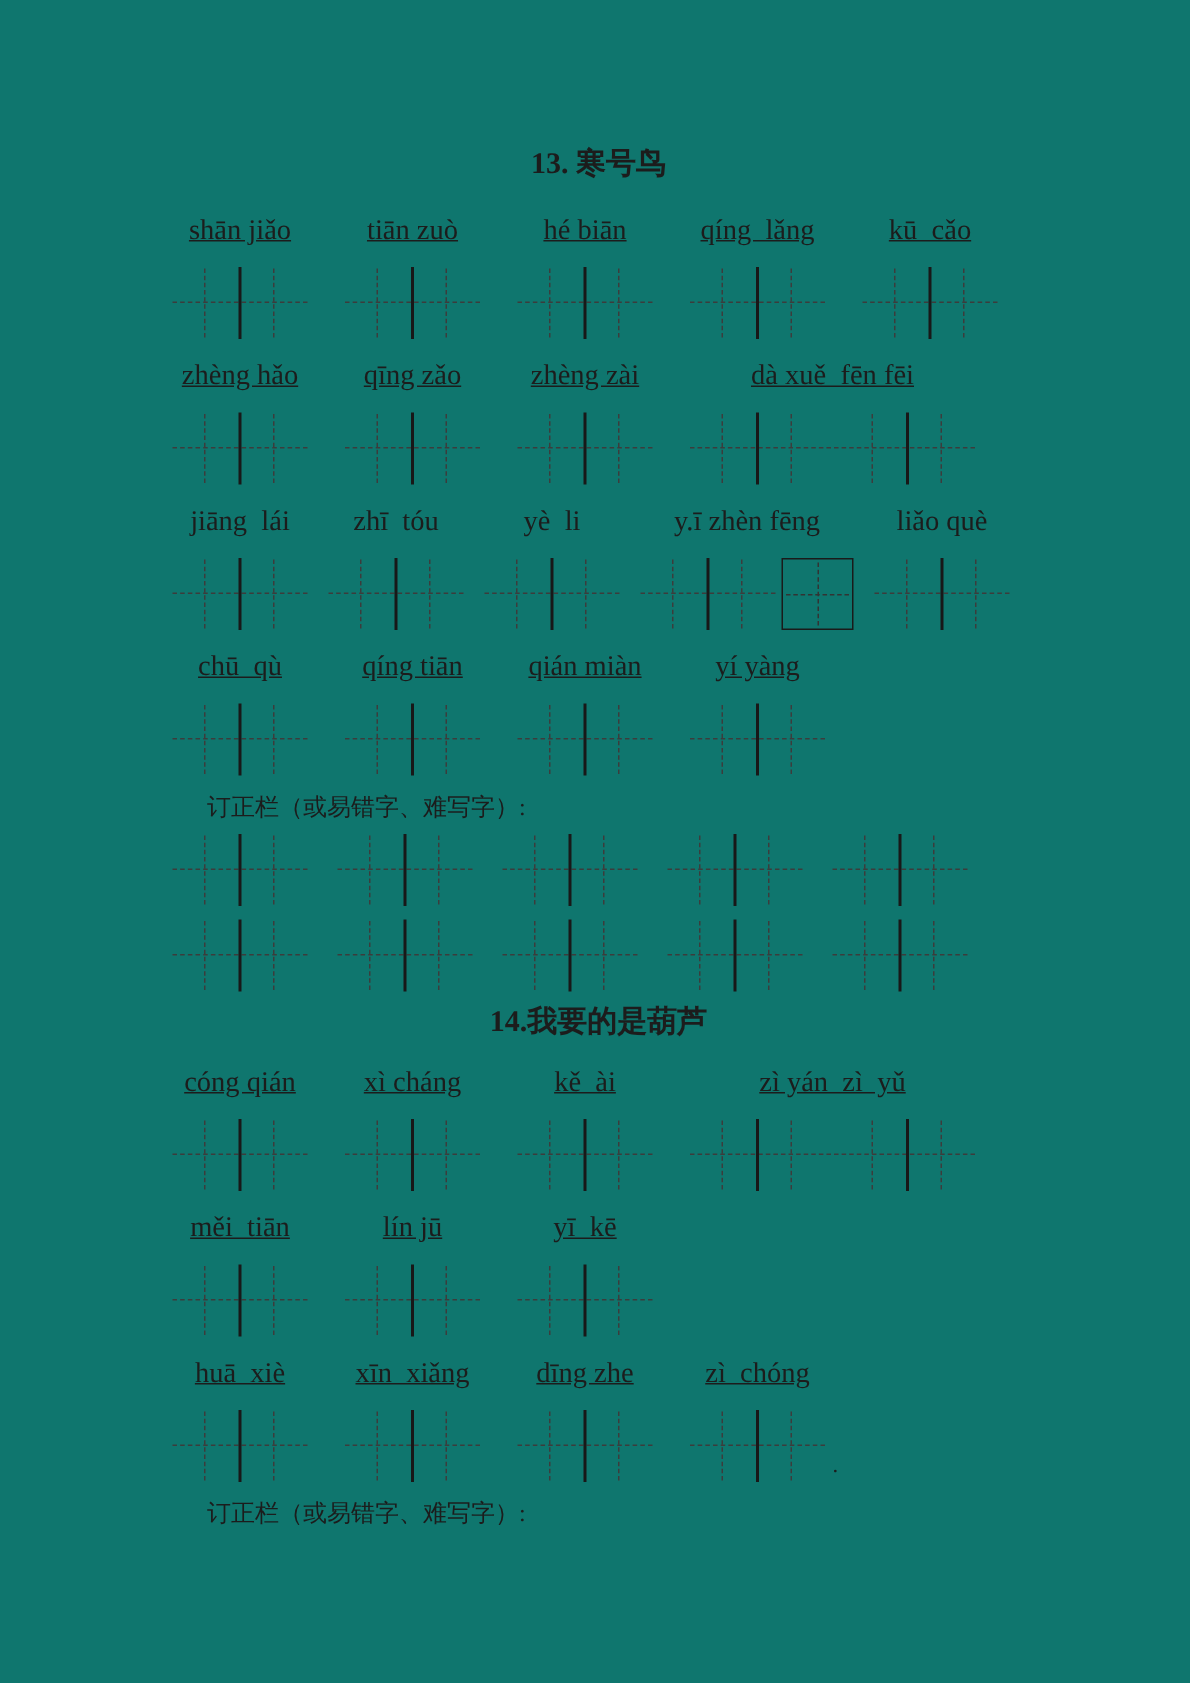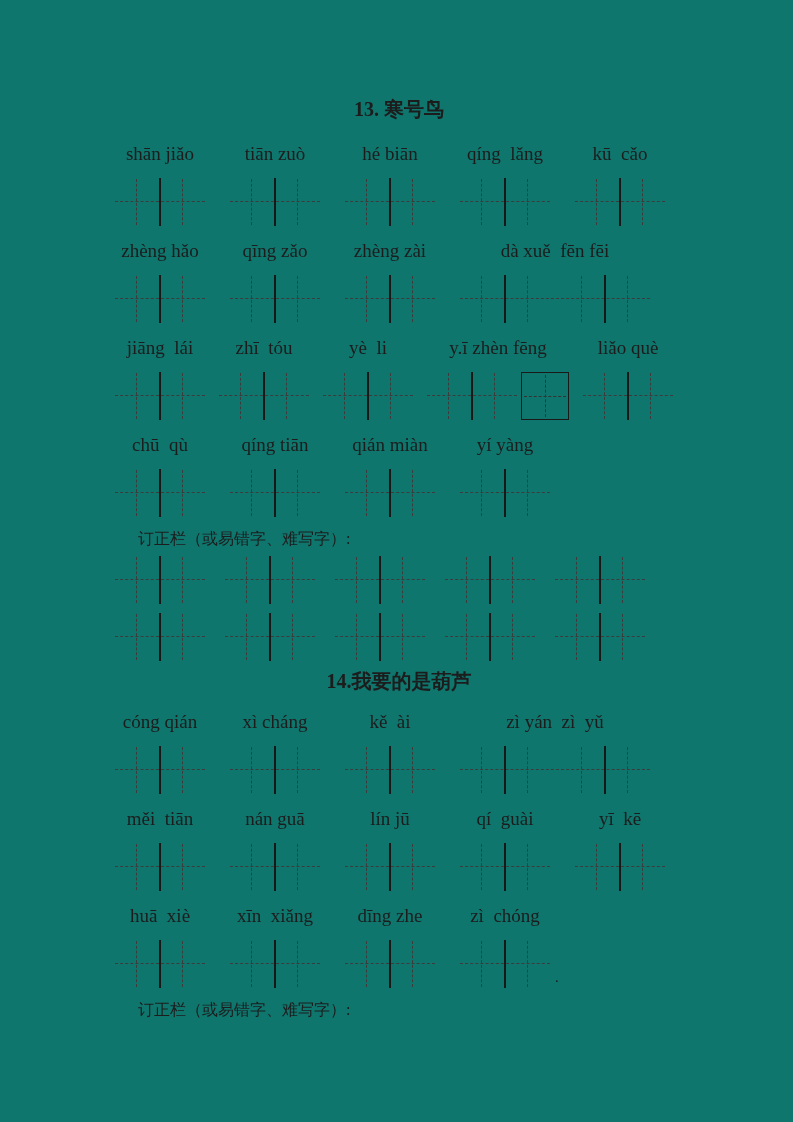--- a/index.html
+++ b/index.html
@@ -18,21 +18,21 @@
   }
   .lesson-title {
     font-size: 20px;
     font-weight: bold;
     text-align: center;
     line-height: 26px;
     margin: 0 0 18px 0;
   }
   .lesson-title.second { margin-top: 4px; margin-bottom: 14px; }
   .word-row { display: flex; margin-bottom: 9px; position: relative; }
-  .word-row.gap-md { gap: 25px; }
+  .word-row.gap-md { gap: 25px; text-decoration: underline; }
   .word-row.gap-sm { gap: 14px; }
   .word-block { display: flex; flex-direction: column; align-items: center; }
   .pinyin {
     font-size: 19px;
     line-height: 28px;
     white-space: pre;
     margin-bottom: 8px;
     text-align: center;
   }
   
@@ -362,39 +362,21 @@
         <div class="word-block">
           <div class="pinyin">měi  tiān</div>
           <div class="g2">
             <div class="hl"></div>
             <div class="vd d1"></div>
             <div class="vs"></div>
             <div class="vd d2"></div>
           </div>
         </div>
         <div class="word-block">
-          <div class="pinyin">nán guā</div>
-          <div class="g2">
-            <div class="hl"></div>
-            <div class="vd d1"></div>
-            <div class="vs"></div>
-            <div class="vd d2"></div>
-          </div>
-        </div>
-        <div class="word-block">
           <div class="pinyin">lín jū</div>
-          <div class="g2">
-            <div class="hl"></div>
-            <div class="vd d1"></div>
-            <div class="vs"></div>
-            <div class="vd d2"></div>
-          </div>
-        </div>
-        <div class="word-block">
-          <div class="pinyin">qí  guài</div>
           <div class="g2">
             <div class="hl"></div>
             <div class="vd d1"></div>
             <div class="vs"></div>
             <div class="vd d2"></div>
           </div>
         </div>
         <div class="word-block">
           <div class="pinyin">yī  kē</div>
           <div class="g2">

